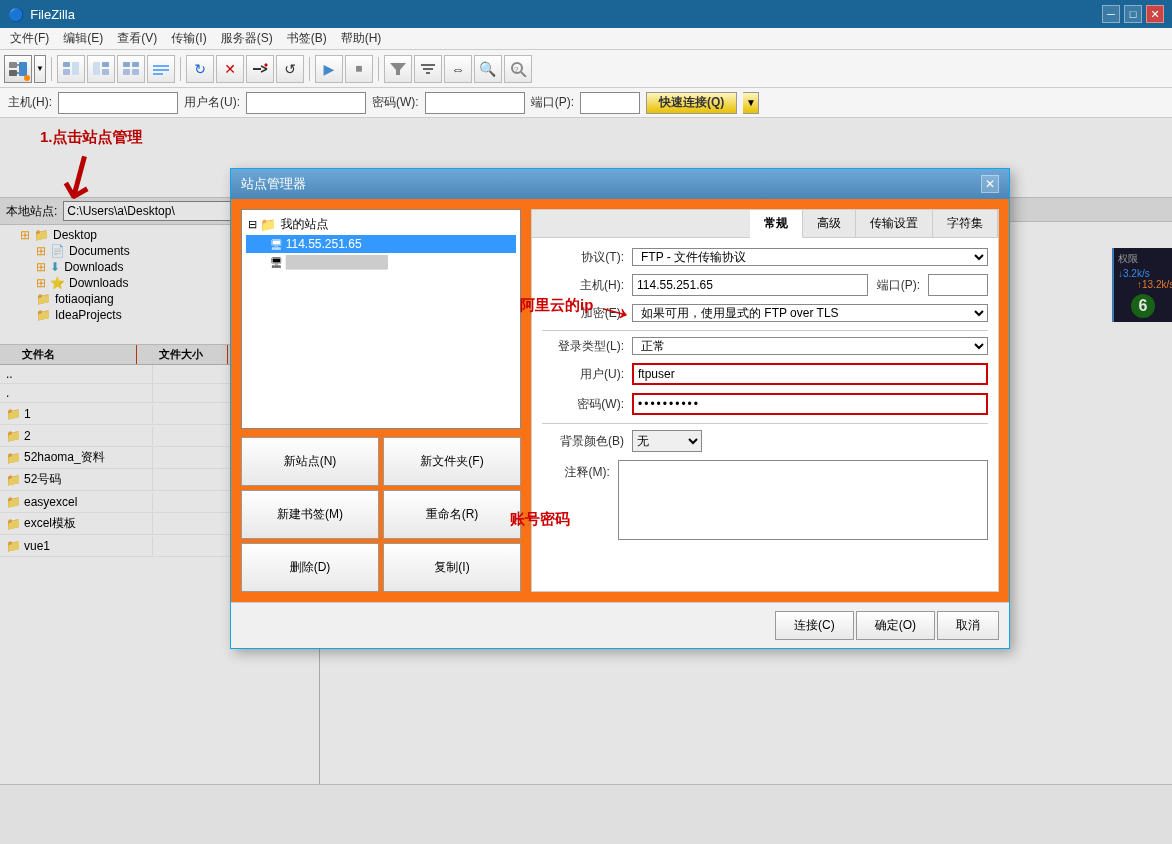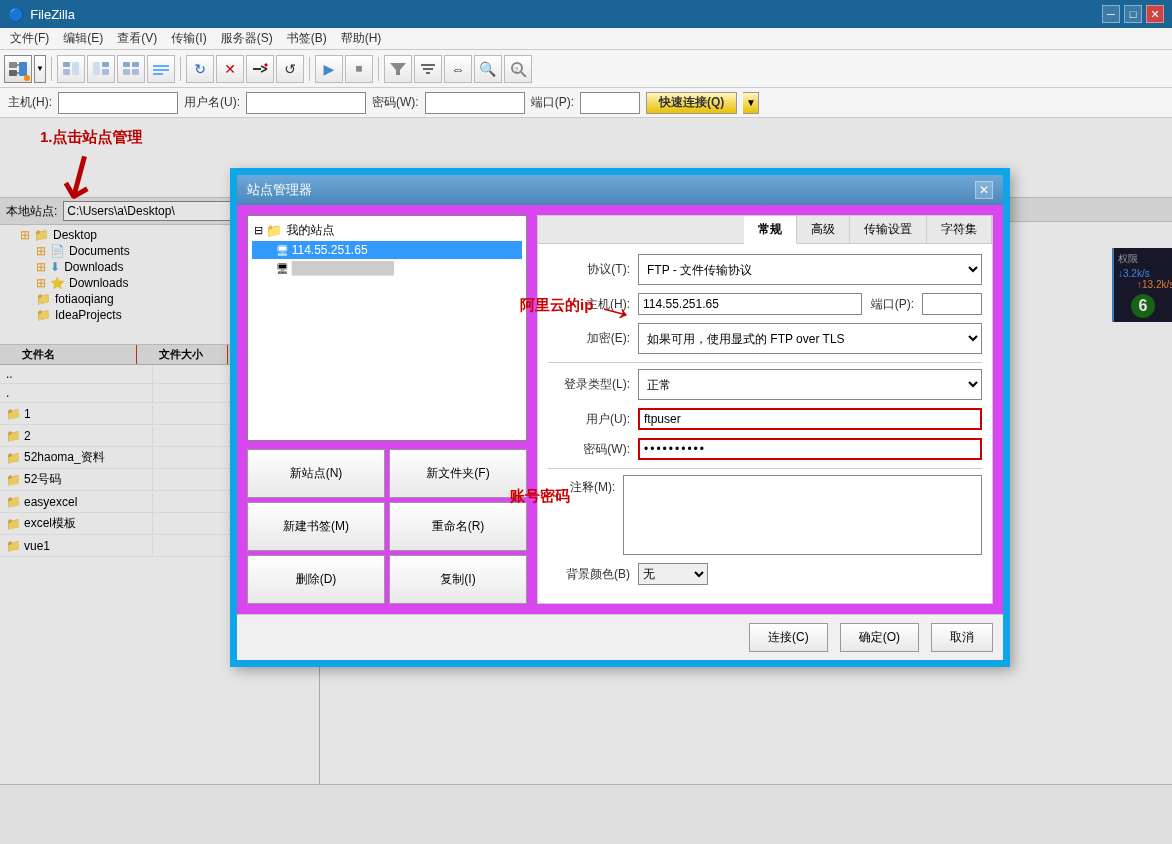--- a/index.html
+++ b/index.html
@@ -239,22 +239,22 @@
       background: rgba(0,0,0,0.1);
       z-index: 100;
     }
 
     
     .dialog {
       position: absolute;
       top: 50px;
       left: 230px;
       width: 780px;
-      background: #d946ef;
-      border: 7px solid #0ea5e9;
+      background: #f97316;
+      border: 1px solid #0ea5e9;
       box-shadow: 4px 4px 12px rgba(0,0,0,0.3);
       z-index: 200;
     }
     .dialog-title {
       background: linear-gradient(#6ea8d8, #4a86b8);
       color: white;
       padding: 6px 10px;
       display: flex;
       align-items: center;
       justify-content: space-between;
@@ -374,21 +374,21 @@
     .form-input-port {
       width: 60px;
       height: 22px;
       border: 1px solid #888;
       padding: 0 4px;
       font-size: 12px;
       background: white;
     }
     .form-select {
       flex: 1;
-      height: 31px;
+      height: 18px;
       border: 1px solid #888;
       font-size: 12px;
       background: white;
       padding: 0 4px;
     }
 
     
     .form-input-highlighted {
       border: 2px solid #cc0000 !important;
     }
@@ -401,21 +401,21 @@
       font-size: 12px;
       padding: 4px;
       resize: none;
       font-family: inherit;
     }
 
     
     .dialog-footer {
       display: flex;
       justify-content: flex-end;
-      gap: 12px;
+      gap: 2px;
       padding: 8px 10px;
       border-top: 1px solid #ccc;
       background: #f0f0f0;
     }
     .footer-btn {
       padding: 5px 18px;
       background: linear-gradient(#fff, #e8e8e8);
       border: 1px solid #999;
       cursor: pointer;
       font-size: 12px;
@@ -791,47 +791,47 @@
               <input class="form-input form-input-highlighted" type="text" value="ftpuser" style="">
             </div>
 
             <div class="form-row">
               <div class="form-label">密码(W):</div>
               <input class="form-input form-input-highlighted" type="password" value="••••••••••" style="letter-spacing: 2px;">
             </div>
 
             <div class="separator-h"></div>
 
-            <div class="form-row" style="align-items:flex-start;">
-              <div class="form-label" style="padding-top:4px;">注释(M):</div>
-              <textarea class="notes-area" style=""></textarea>
-            </div>
-
             <div class="form-row">
               <div class="form-label">背景颜色(B)</div>
               <select style="width:70px;height:22px;border:1px solid #888;font-size:12px;">
                 <option>无</option>
               </select>
             </div>
+
+            <div class="form-row" style="align-items:flex-start;">
+              <div class="form-label" style="padding-top:4px;">注释(M):</div>
+              <textarea class="notes-area" style=""></textarea>
+            </div>
           </div>
         </div>
 
       </div>
 
       <div class="dialog-footer">
         <button class="footer-btn">连接(C)</button>
         <button class="footer-btn">确定(O)</button>
         <button class="footer-btn">取消</button>
       </div>
     </div>
 
     <div style="position:absolute;top:165px;left:520px;z-index:300;pointer-events:none;display:flex;align-items:center;gap:4px;">
       <span style="color:#cc0000;font-size:15px;font-weight:bold;">阿里云的ip</span>
       <span style="color:#cc0000;font-size:40px;display:inline-block;transform:rotate(15deg);">→</span>
     </div>
 
-    <div style="position:absolute;top:369px;left:510px;z-index:300;pointer-events:none;text-align:center;">
+    <div style="position:absolute;top:392px;left:510px;z-index:300;pointer-events:none;text-align:center;">
       <span style="color:#cc0000;font-size:15px;font-weight:bold;">账号密码</span>
     </div>
 
   </div>
 
 </div>
 
 </body></html>

